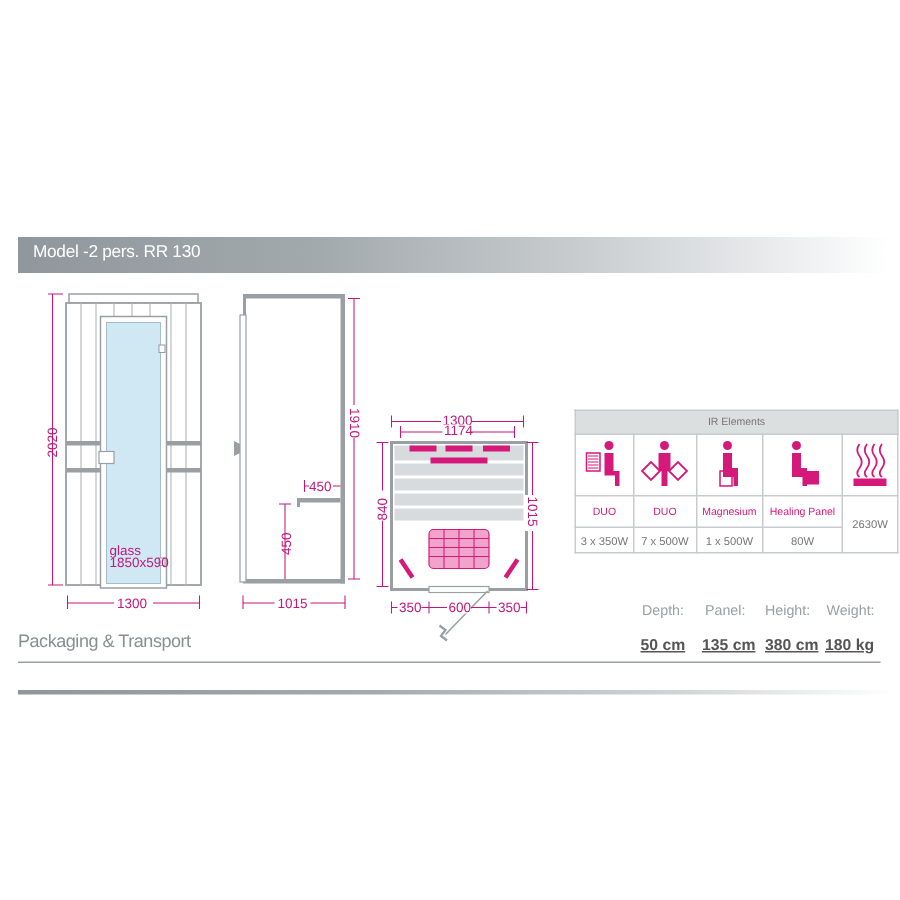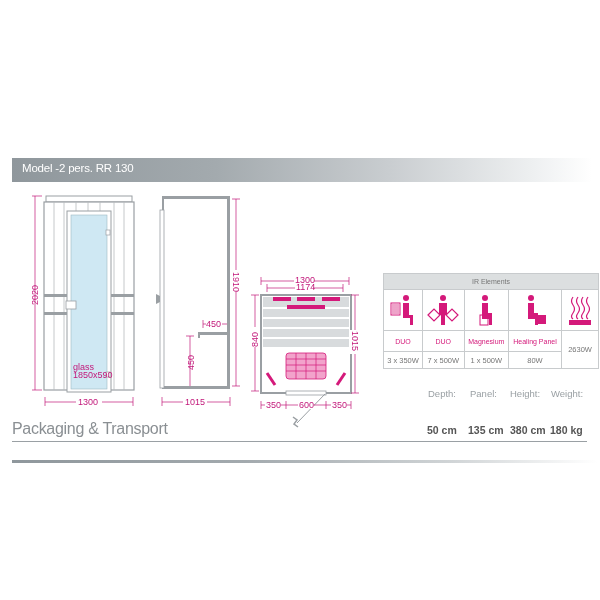--- a/index.html
+++ b/index.html
@@ -9,24 +9,24 @@
   .banner-title{position:absolute;left:10px;top:4px;color:#fff;font-size:11.5px;font-weight:normal;letter-spacing:-0.2px;text-align:right;}
   svg text{font-family:"Liberation Sans",sans-serif;}
   .pink{fill:#d4197a;}
   .dim{font-size:9px;fill:#c2187a;}
   .table{position:absolute;left:383px;top:237px;width:216px;border-collapse:collapse;font-size:7px;color:#555;margin-top:36px;}
   .table td{border:1px solid #c8cbcd;text-align:center;padding:0;}
   .table .hdr{background:#dcdfe0;color:#777;height:15px;font-size:7px;}
   .table .ico{height:41px;}
   .table .lbl{color:#d4197a;height:20px;font-size:7px;}
   .table .val{color:#777;height:16px;font-size:7.5px;}
-  .pack-title{position:absolute;left:12px;top:420px;font-size:16px;color:#8a8f93;letter-spacing:-0.3px;}
+  .pack-title{position:absolute;left:12px;top:420px;font-size:12px;color:#8a8f93;letter-spacing:-0.3px;}
   .pack-rule{position:absolute;left:12px;top:441px;width:575px;height:1px;background:#9aa0a4;}
-  .pack-lbl{position:absolute;top:388px;font-size:9.5px;color:#9aa0a4;}
-  .pack-val{position:absolute;top:424px;font-size:10.5px;color:#555;font-weight:bold;}
+  .pack-lbl{position:absolute;top:402px;font-size:9.5px;color:#9aa0a4;}
+  .pack-val{position:absolute;top:424px;font-size:10.5px;color:#555;font-weight:bold;text-decoration:underline;}
   .bottom-bar{position:absolute;left:12px;top:460px;width:585px;height:3px;
     background:linear-gradient(to right,#8f979c 0%,#a3aaae 40%,#d0d4d6 75%,#ffffff 100%);}
 </style>
 </head>
 <body>
 
 <div class="banner">
   <span class="banner-title">Model -2 pers. RR 130</span>
 </div>
 

